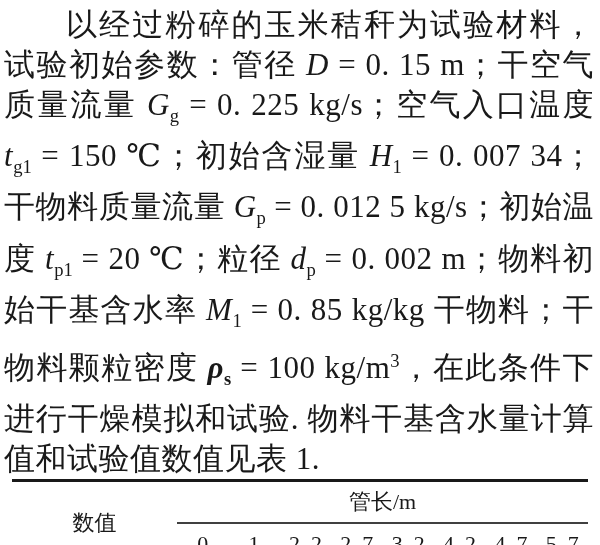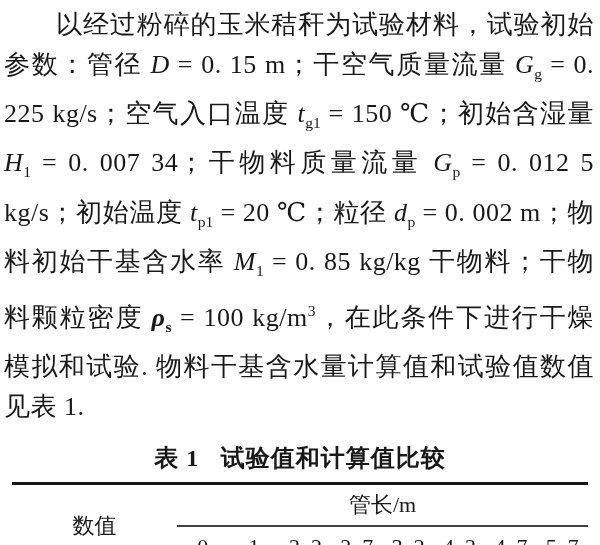--- a/index.html
+++ b/index.html
@@ -3,21 +3,21 @@
 <meta charset="utf-8">
 <style>
   html, body { margin: 0; padding: 0; background: #ffffff; }
   body {
     width: 600px; height: 545px; overflow: hidden;
     font-family: "Liberation Serif", "DejaVu Serif", serif;
     color: #191919;
   }
   .para {
     margin: 5px 6px 0 4px;
-    font-size: 26px;
+    font-size: 31px;
     line-height: 40px;
     text-align: justify;
     text-indent: 2em;
     letter-spacing: 0.5px;
   }
   .var { font-style: italic; }
   .varbold { font-style: italic; font-weight: bold; }
   .para sub, .para sup { font-style: normal; font-size: 0.60em; letter-spacing: 0; }
   .caption {
     text-align: center;
@@ -46,23 +46,20 @@
   .tbl .stub { width: 165px; border-bottom: 2px solid #191919; }
   .tbl .spanh { height: 40px; border-bottom: 2px solid #404040; }
   .tbl .colh  { height: 40px; border-bottom: 2px solid #191919; }
 </style>
 </head>
 <body>
 
 <div class="page">
   <p class="para" id="paragraph">以经过粉碎的玉米秸秆为试验材料，试验初始参数：管径 <span class="var">D</span> = 0. 15 m；干空气质量流量 <span class="var">G<sub>g</sub></span> = 0. 225 kg/s；空气入口温度 <span class="var">t<sub>g1</sub></span> = 150 ℃；初始含湿量 <span class="var">H<sub>1</sub></span> = 0. 007 34；干物料质量流量 <span class="var">G<sub>p</sub></span> = 0. 012 5 kg/s；初始温度 <span class="var">t<sub>p1</sub></span> = 20 ℃；粒径 <span class="var">d<sub>p</sub></span> = 0. 002 m；物料初始干基含水率 <span class="var">M<sub>1</sub></span> = 0. 85 kg/kg 干物料；干物料颗粒密度 <span class="varbold">ρ<sub>s</sub></span> = 100 kg/m<sup>3</sup>，在此条件下进行干燥模拟和试验. 物料干基含水量计算值和试验值数值见表 1.</p>
 
-  <div class="caption">
-    <span class="cap-label">表 1</span><span>试验值和计算值比较</span>
-  </div>
 
   <table class="tbl" id="tbl">
       <thead>
         <tr>
           <th class="stub" rowspan="2">数值</th>
           <th class="spanh" colspan="8">管长/m</th>
         </tr>
         <tr>
           <th class="colh">0</th>
           <th class="colh">1</th>

